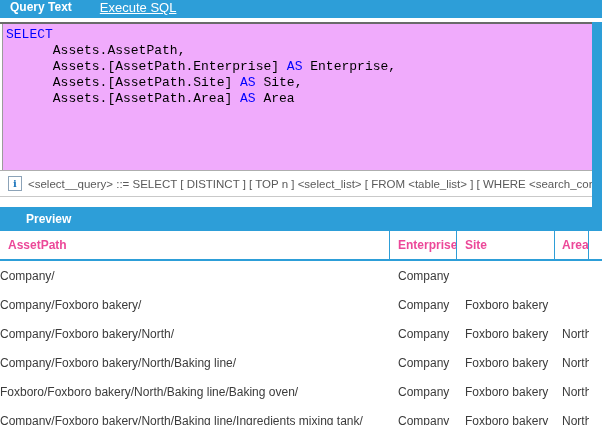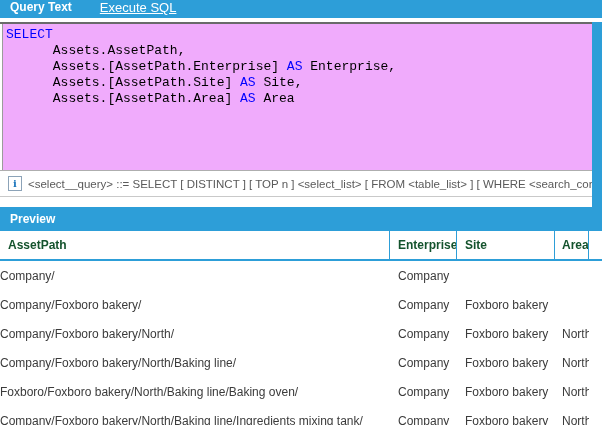--- a/index.html
+++ b/index.html
@@ -39,30 +39,30 @@
     display:flex;align-items:center;justify-content:center;line-height:1;
   }
   .syntax-text{
     margin-left:6px;font-size:11.5px;color:#5A5A5A;white-space:nowrap;
   }
   
   .preview-bar{
     position:absolute;left:0;top:207px;width:602px;height:24px;
     background:#2D9ED8;color:#fff;display:flex;align-items:center;
   }
-  .preview-bar .title{font-weight:bold;font-size:12px;margin-left:10px;}
+  .preview-bar .title{font-weight:bold;font-size:12px;margin-left:26px;}
   .preview-left-border{position:absolute;left:0;top:231px;width:2px;height:194px;background:#2D9ED8;}
   
   .grid-header{
     position:absolute;left:0;top:231px;width:602px;height:28px;
     display:grid;grid-template-columns:390px 67px 98px 34px 1fr;
     align-items:center;border-bottom:2px solid #2D9ED8;background:#fff;
   }
   .hcell{
-    font-weight:bold;font-size:12px;color:#14532d;height:100%;
+    font-weight:bold;font-size:12px;color:#ec4899;height:100%;
     display:flex;align-items:center;white-space:nowrap;overflow:hidden;
     border-right:1px solid #2D9ED8;
   }
   .hcell.c0{padding-left:8px;}
   .hcell.c1{padding-left:8px;}
   .hcell.c2{padding-left:8px;}
   .hcell.c3{padding-left:7px;}
   .hcell.filler{border-right:none;}
   .grid-body{position:absolute;left:0;top:261px;width:602px;height:164px;overflow:hidden;background:#fff;}
   .trow{

